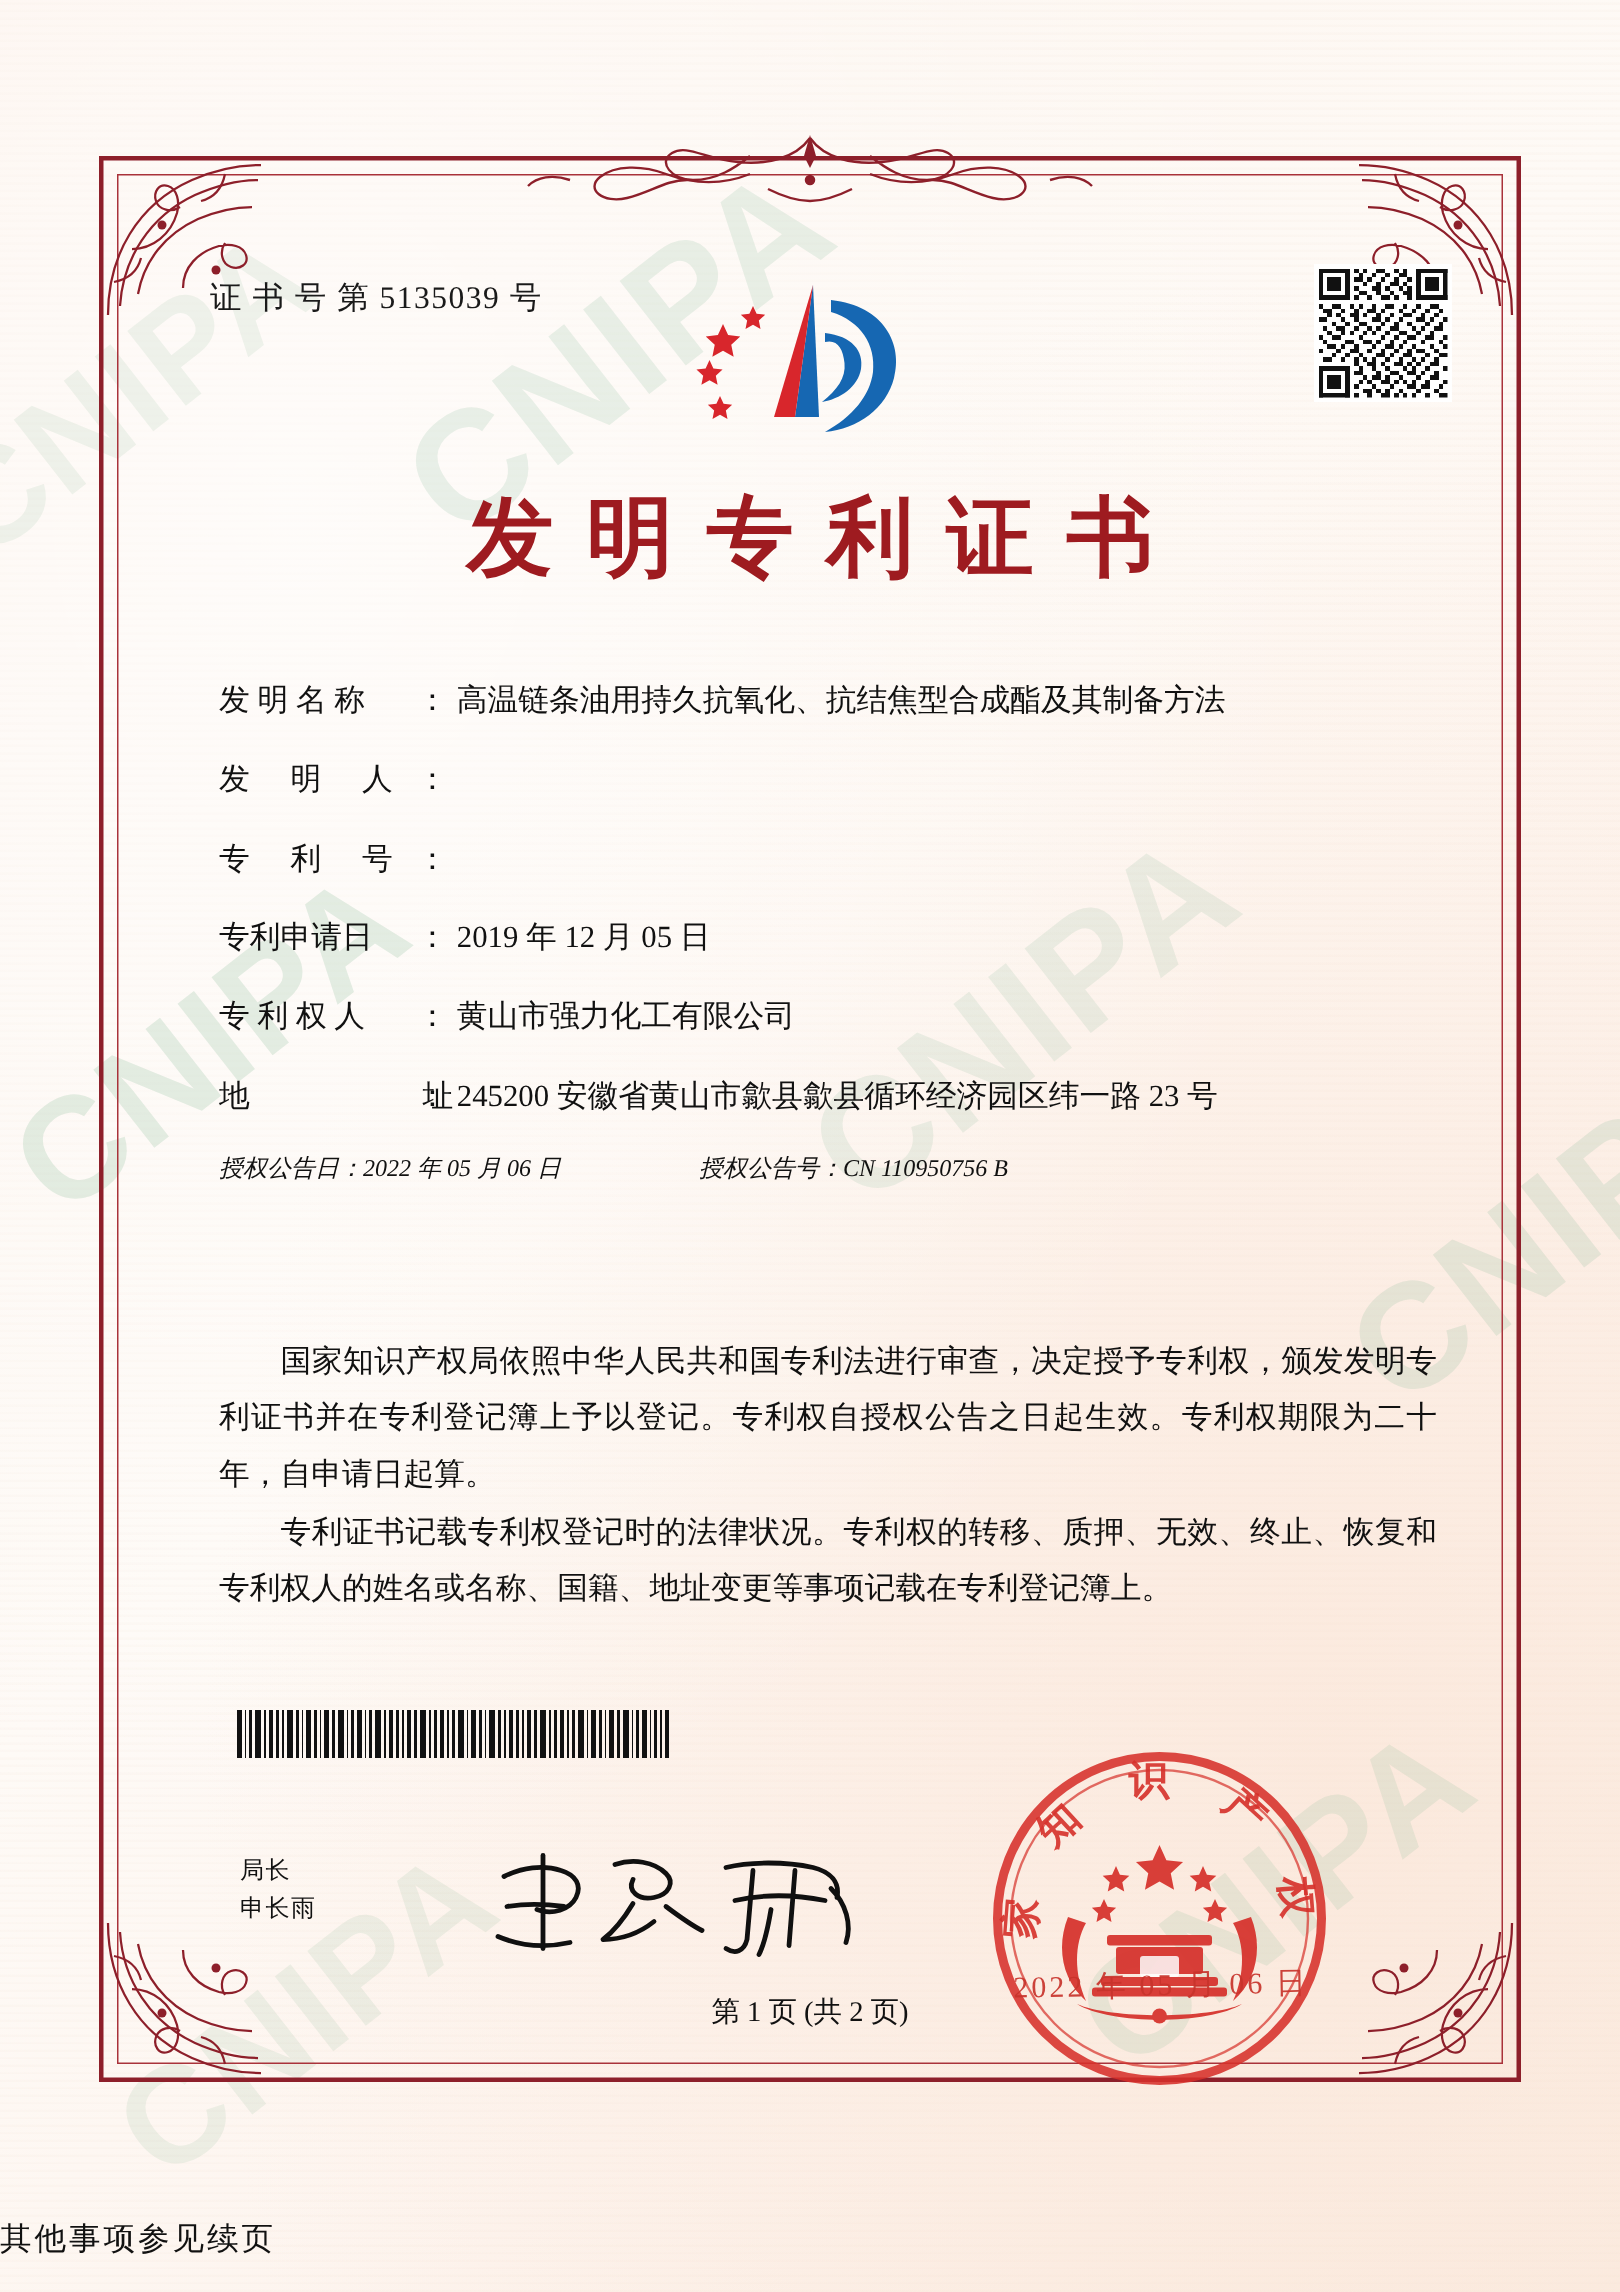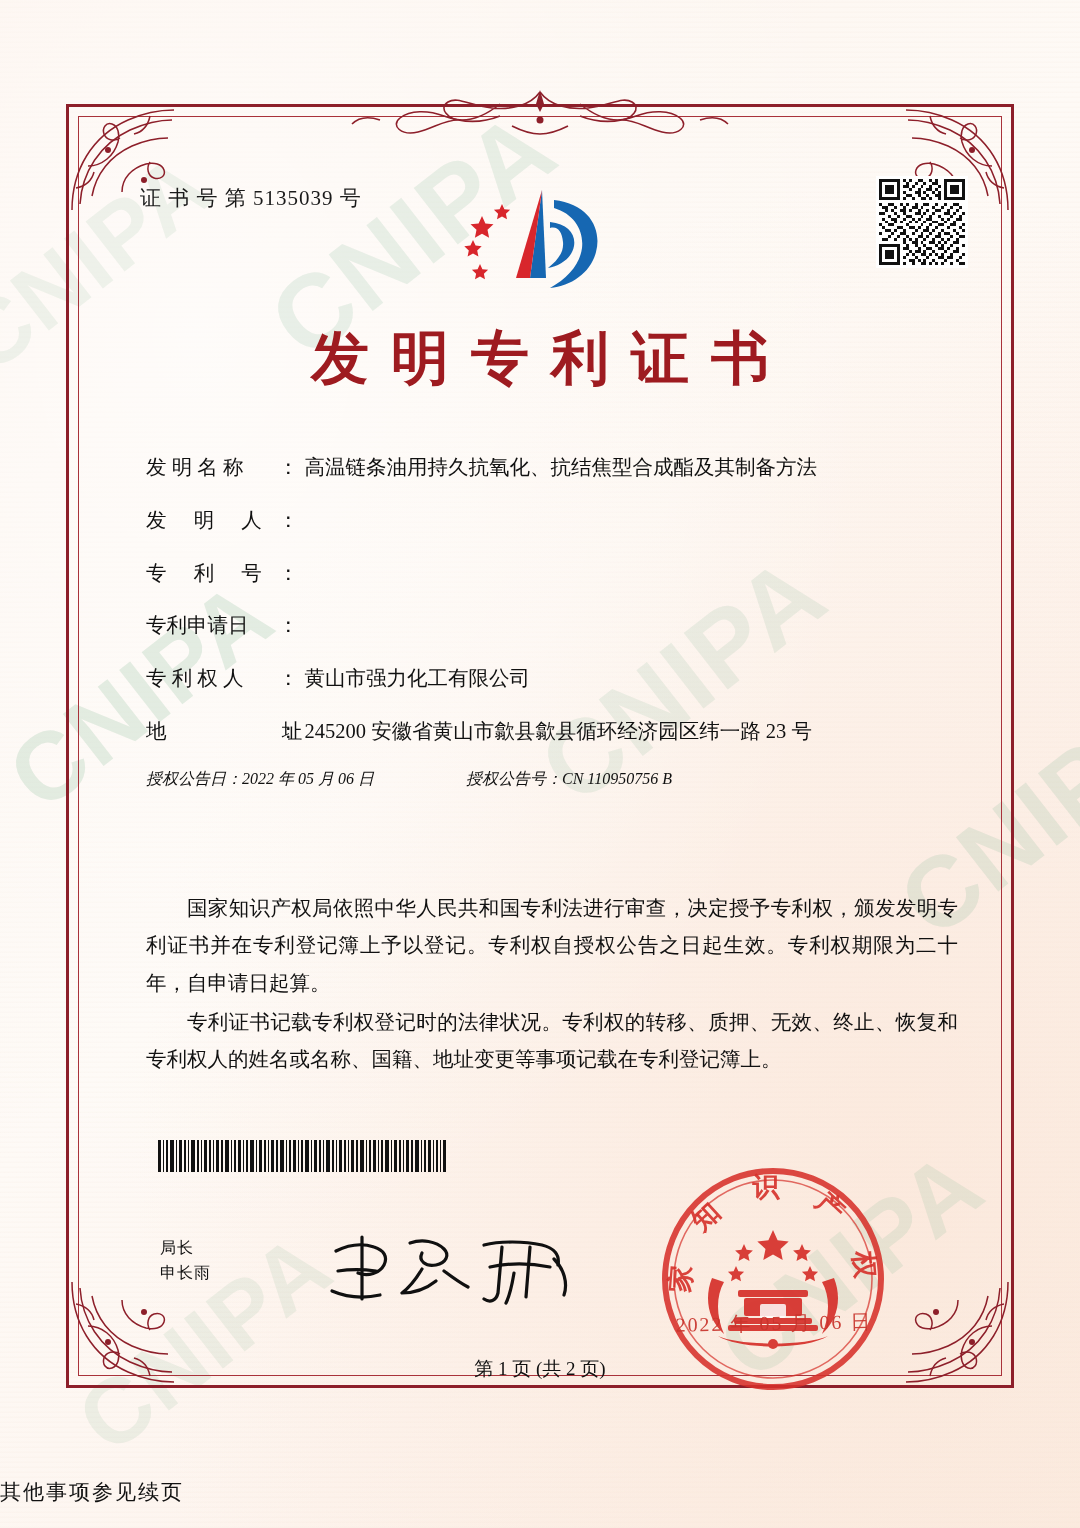--- a/index.html
+++ b/index.html
@@ -214,21 +214,21 @@
     font-size: 20px;
     color: #c8342c;
     letter-spacing: 2px;
     transform: rotate(-1deg);
     opacity: 0.92;
   }
 
   .page-num {
     position: absolute;
     left: 0; right: 0;
-    top: 1356px;
+    top: 1328px;
     text-align: center;
     font-size: 19px;
     color: #111;
   }
   .footer-note {
     position: absolute;
     left: 0; right: 0;
     top: 1478px;
     font-size: 21px;
     color: #111;
@@ -575,20 +575,21 @@
       <span class="f-label sp4">发 明 人</span>
       <span class="f-colon">：</span>
     </div>
     <div class="field-row">
       <span class="f-label sp4">专 利 号</span>
       <span class="f-colon">：</span>
     </div>
     <div class="field-row">
       <span class="f-label">专利申请日</span>
       <span class="f-colon">：</span>
+      <span class="f-value">2019 年 12 月 05 日</span>
     </div>
     <div class="field-row">
       <span class="f-label">专 利 权 人</span>
       <span class="f-colon">：</span>
       <span class="f-value">黄山市强力化工有限公司</span>
     </div>
     <div class="field-row">
       <span class="f-label sp-addr">地 址</span>
       <span class="f-colon">：</span>
       <span class="f-value">245200 安徽省黄山市歙县歙县循环经济园区纬一路 23 号</span>

